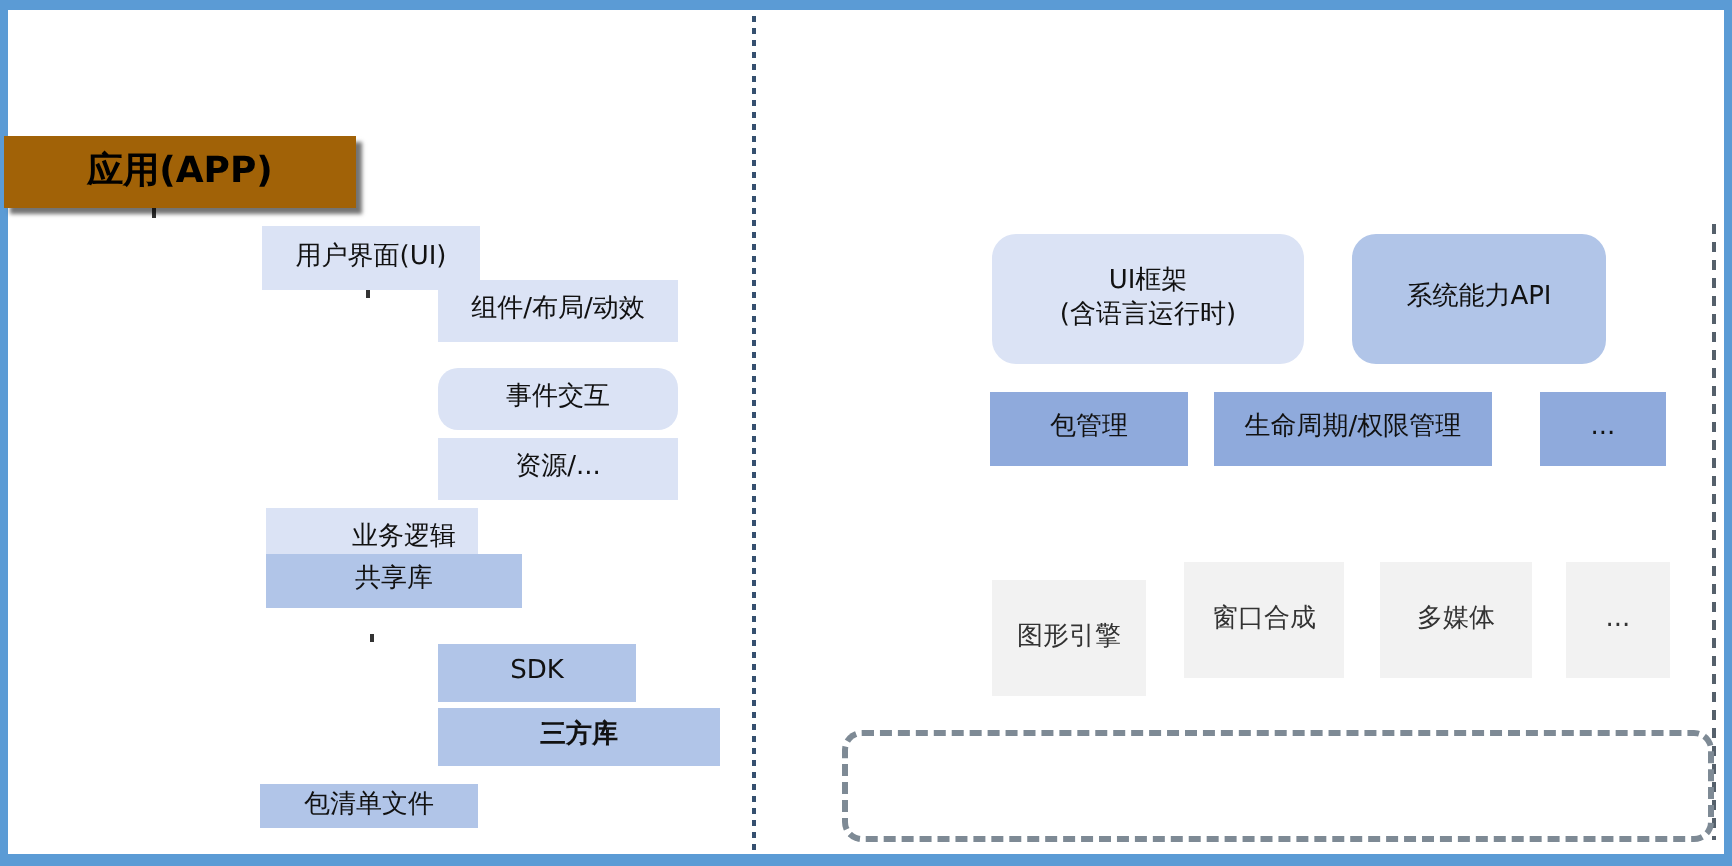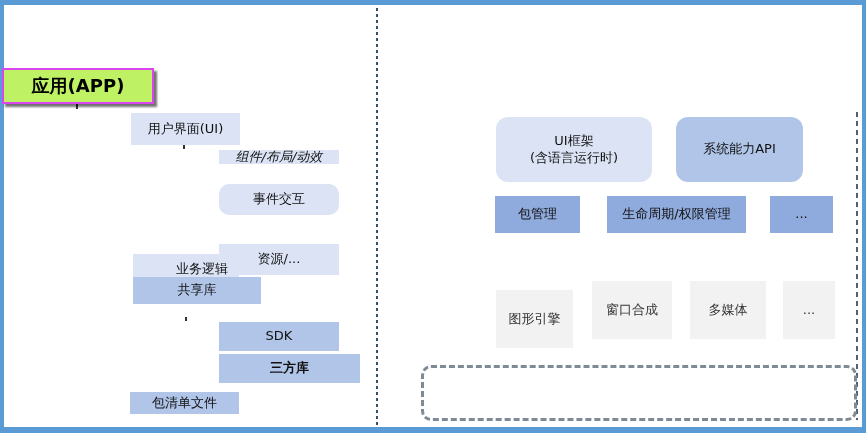--- a/index.html
+++ b/index.html
@@ -34,43 +34,43 @@
     font-size:13px;color:#111;text-align:center;
     box-sizing:border-box;line-height:1.3;
     white-space:nowrap;
   }
   .light{background:#DBE3F5;}
   .medium{background:#B1C5E8;}
   .accent{background:#8FAADC;}
   .gray{background:#F2F2F2;color:#333;}
   .rounded{border-radius:12px;}
   .app-node{
-    left:2px;top:68px;width:152px;height:36px;
-    background:#bef264;
-    border:2px solid #d946ef;
+    left:2px;top:68px;width:176px;height:36px;
+    background:#a16207;
+    border:2px solid #a16207;
     box-shadow:3px 3px 2px rgba(0,0,0,0.55);
     font-weight:bold;font-size:18px;color:#000;
     z-index:60;
   }
   .ui-node{left:131px;top:113px;width:109px;height:32px;}
-  .comp-node{left:219px;top:150px;width:120px;height:14px;font-style:italic;}
+  .comp-node{left:219px;top:140px;width:120px;height:31px;}
   .event-node{left:219px;top:184px;width:120px;height:31px;border-radius:10px;}
-  .res-node{left:219px;top:219px;width:120px;height:31px;margin-top:25px;}
+  .res-node{left:219px;top:219px;width:120px;height:31px;}
   .logic-node{left:133px;top:254px;width:106px;height:30px;padding-left:32px;}
   .shared-node{left:133px;top:277px;width:128px;height:27px;}
-  .sdk-node{left:219px;top:322px;width:120px;height:29px;}
+  .sdk-node{left:219px;top:322px;width:99px;height:29px;}
   .third-node{left:219px;top:354px;width:141px;height:29px;font-weight:bold;}
   .manifest-node{left:130px;top:392px;width:109px;height:22px;}
   .uifw-node{left:496px;top:117px;width:156px;height:65px;flex-direction:column;}
   .sysapi-node{left:676px;top:117px;width:127px;height:65px;}
-  .pkgmgr-node{left:495px;top:196px;width:85px;height:37px;}
+  .pkgmgr-node{left:495px;top:196px;width:99px;height:37px;}
   .lifecycle-node{left:607px;top:196px;width:139px;height:37px;}
   .dots2-node{left:770px;top:196px;width:63px;height:37px;}
   .gfx-node{left:496px;top:290px;width:77px;height:58px;}
-  .wincomp-node{left:592px;top:281px;width:80px;height:58px;}
+  .wincomp-node{left:592px;top:281px;width:80px;height:58px;font-family:Liberation Mono, monospace;}
   .media-node{left:690px;top:281px;width:76px;height:58px;}
   .dots3-node{left:783px;top:281px;width:52px;height:58px;}
   .dashed-box{
     position:absolute;left:421px;top:365px;width:436px;height:56px;
     border:3px dashed #7E8A95;border-radius:10px;
     box-sizing:border-box;background:transparent;
   }
   .stub{position:absolute;width:2px;background:#333;}
   .stub-app{left:76px;top:104px;height:5px;}
   .stub-ui{left:183px;top:145px;height:4px;}

